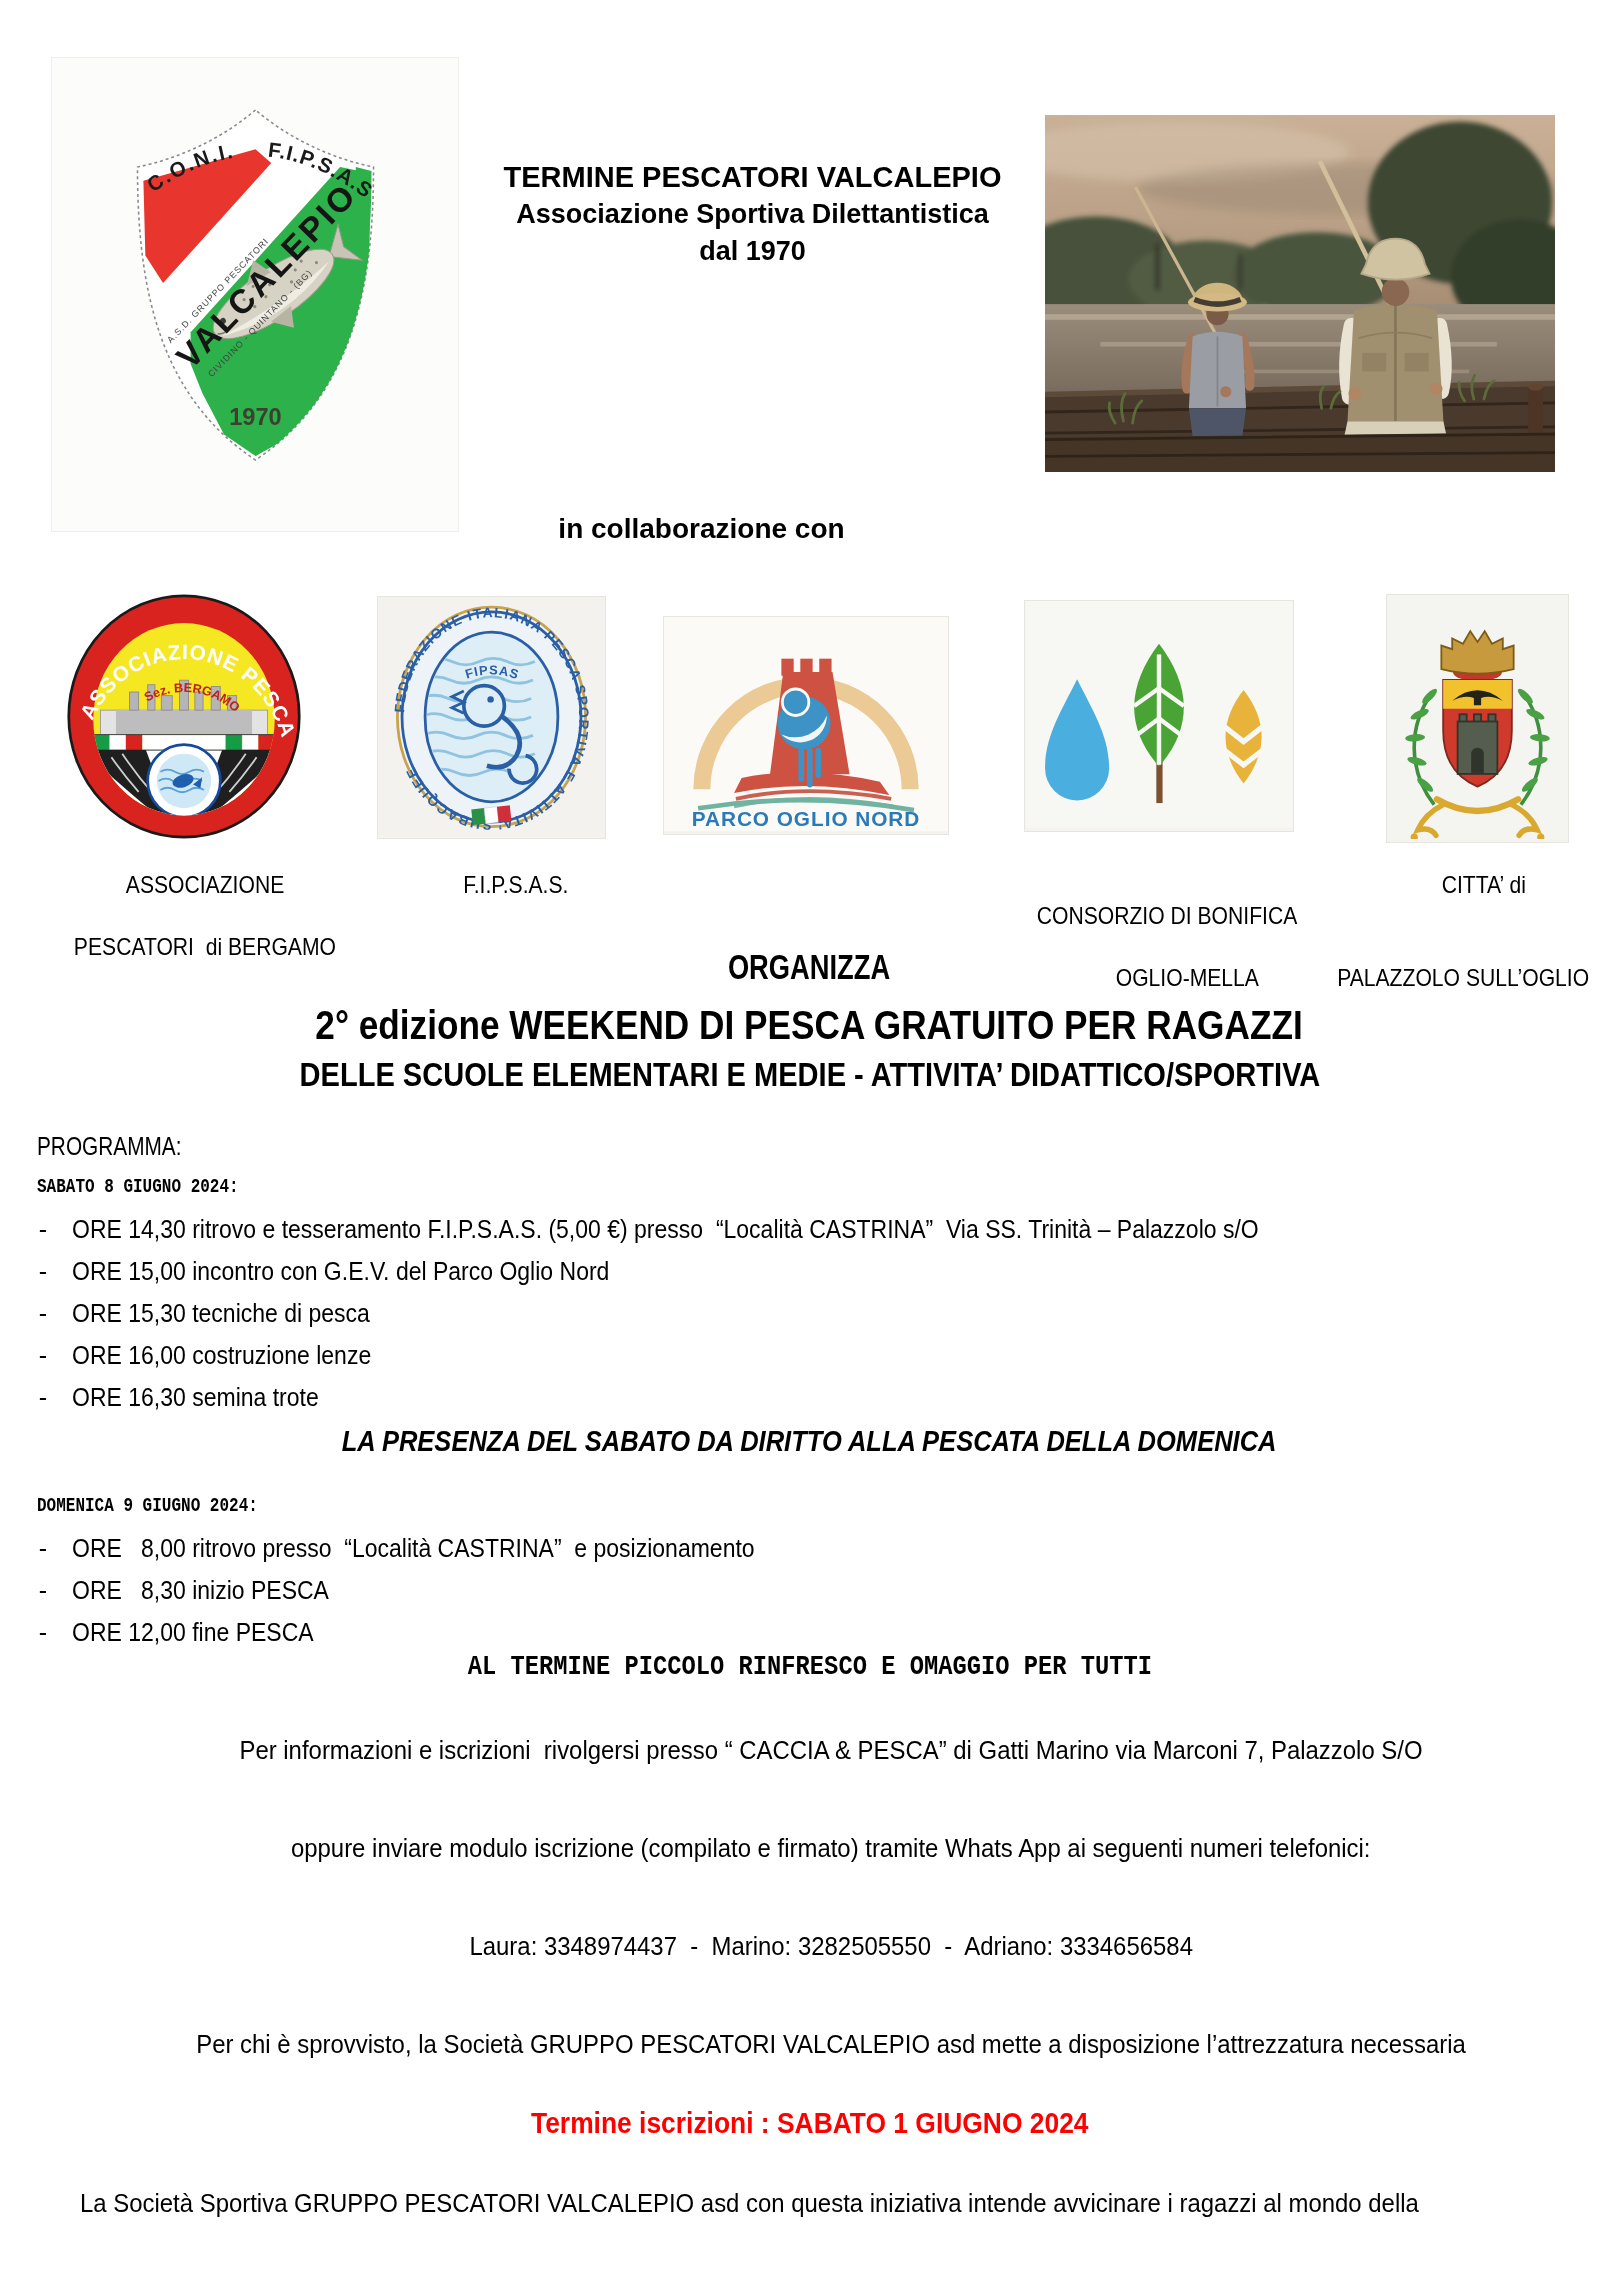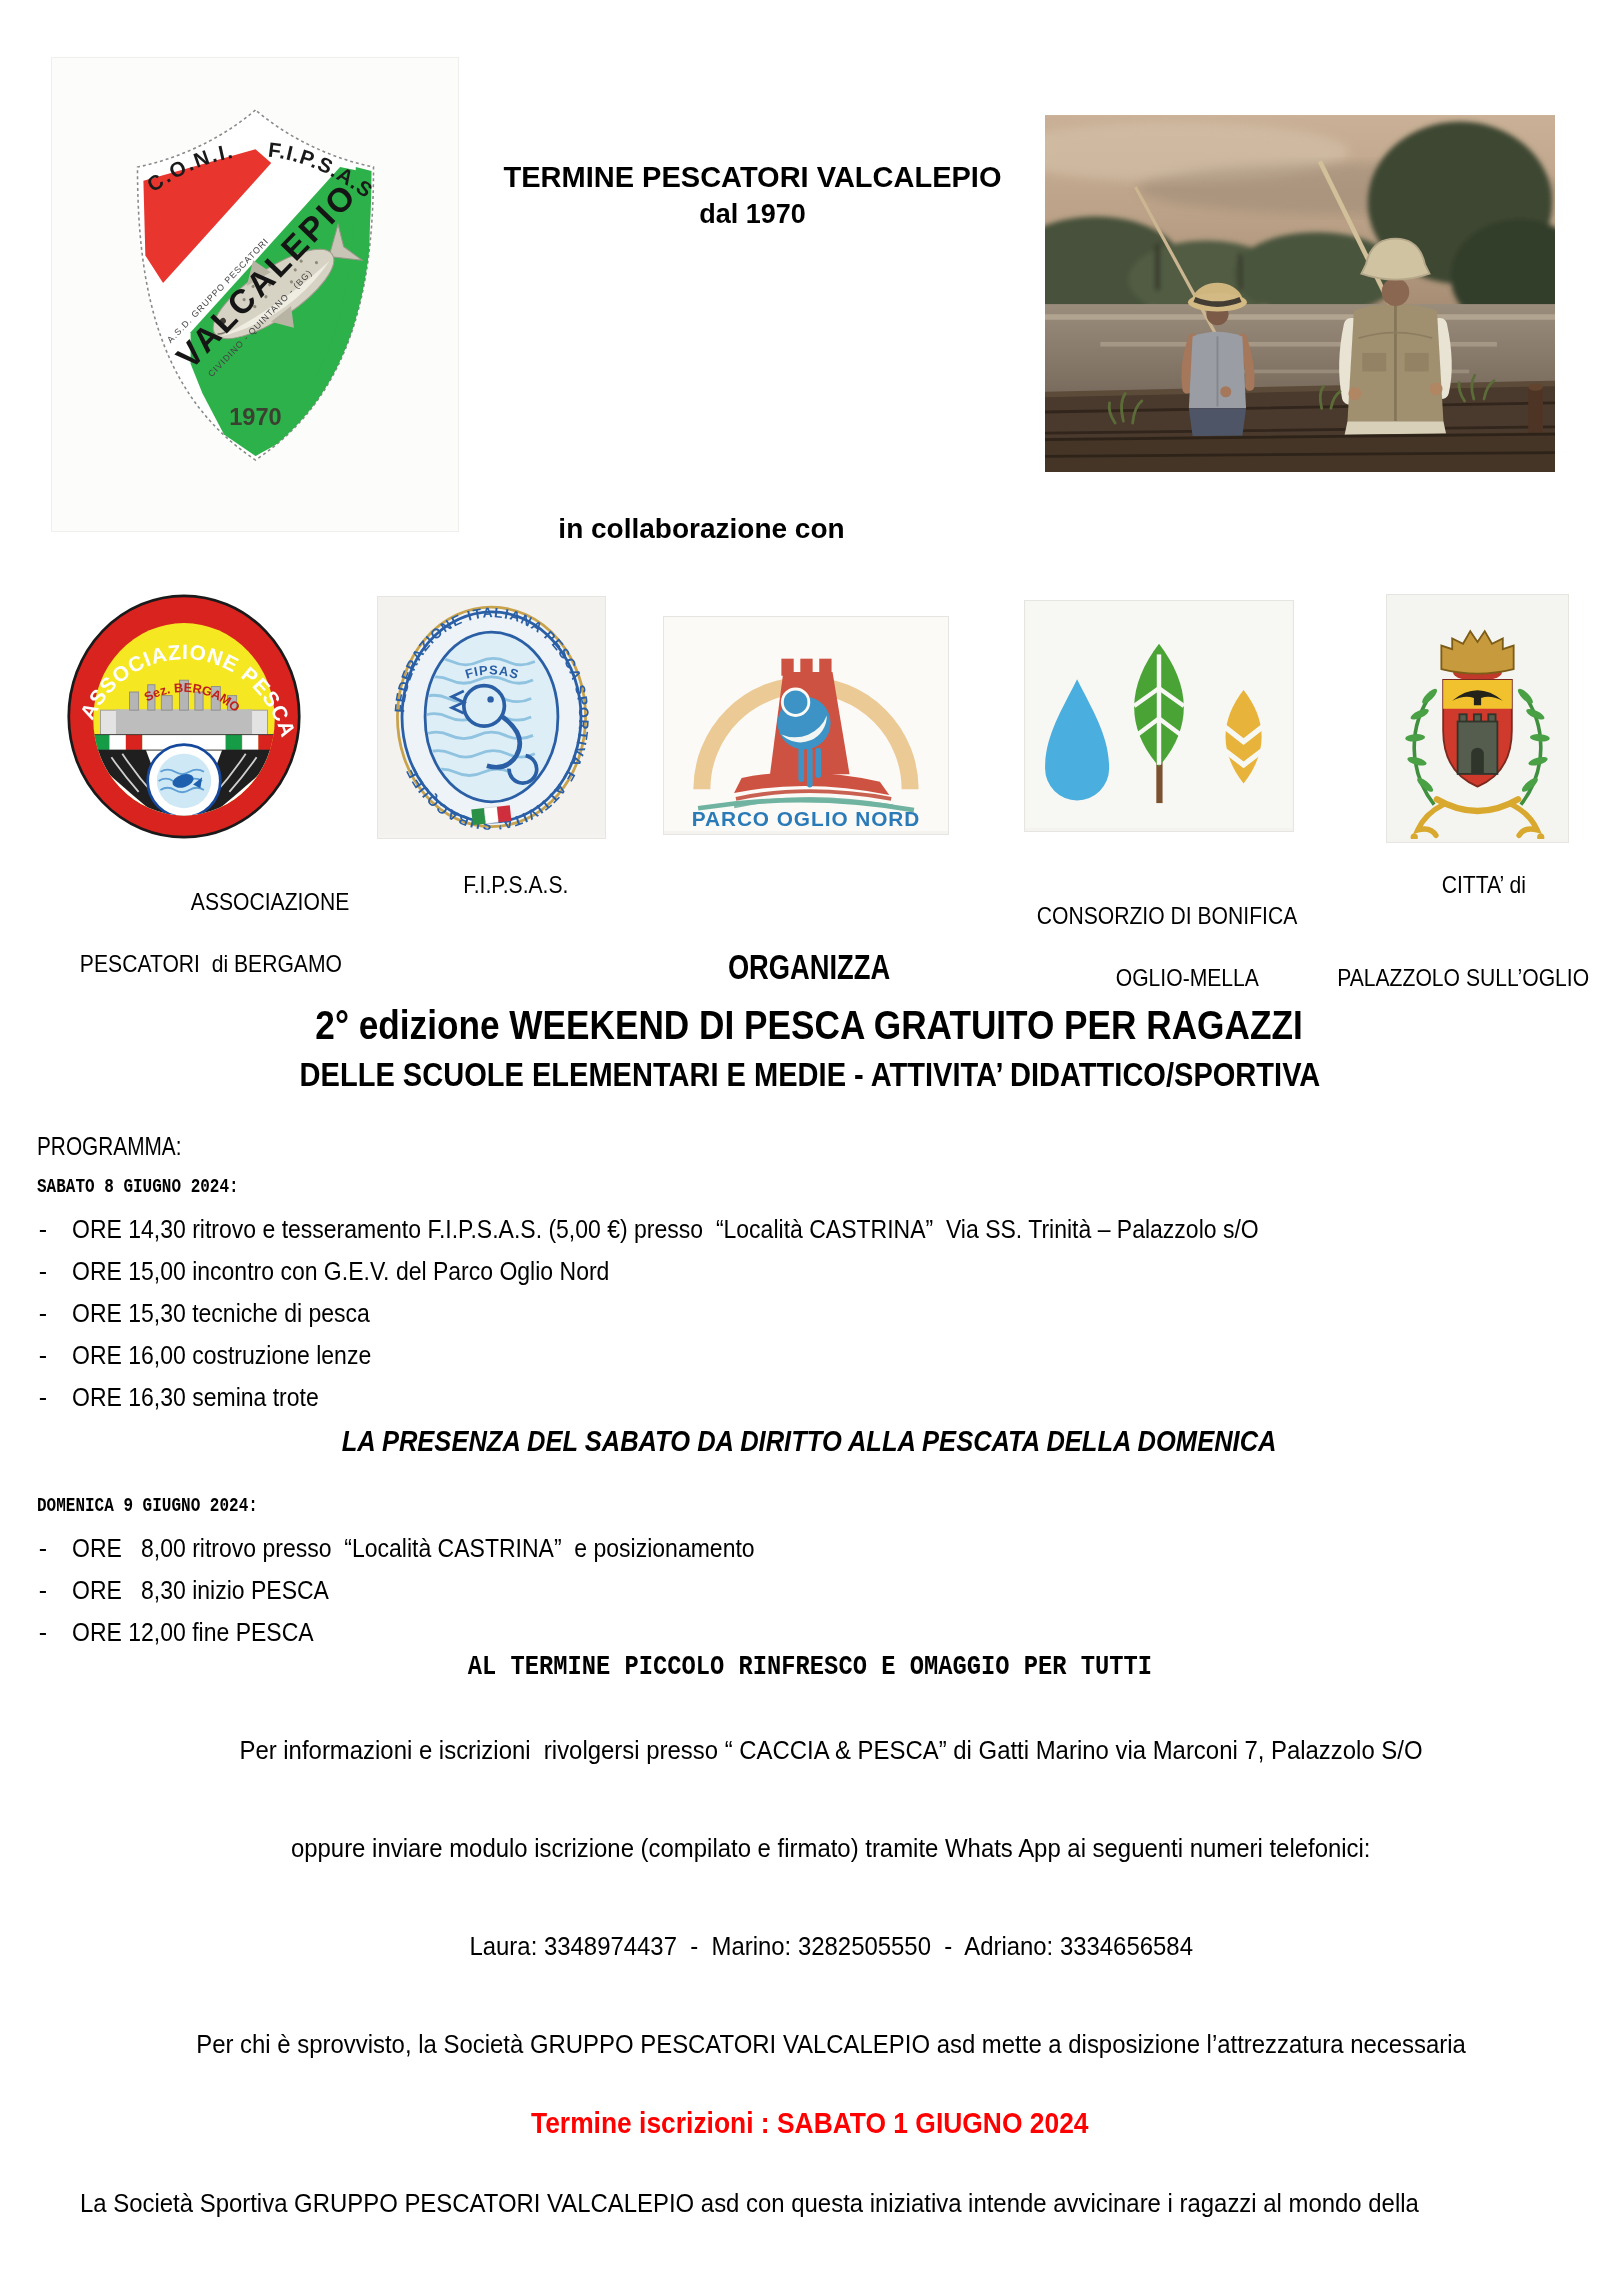--- a/index.html
+++ b/index.html
@@ -100,20 +100,21 @@
         </text>
         <text font-size="21" font-weight="bold" letter-spacing="1" fill="#1a1a1a">
           <textPath href="#topArc" startOffset="55%">F.I.P.S.A.S.</textPath>
         </text>
         <text x="150" y="332" font-size="24" font-weight="bold" text-anchor="middle" fill="#3c4030">1970</text>
       </svg>
     </div>
 
     <div class="title-block">
       <div class="title-main">TERMINE PESCATORI VALCALEPIO</div>
+      <div class="title-sub">Associazione Sportiva Dilettantistica</div>
       <div class="title-since">dal 1970</div>
     </div>
 
     <div class="photo-box">
       <svg width="510" height="357" viewBox="0 0 553 387">
         <defs>
           <linearGradient id="skyG" x1="0" y1="0" x2="0" y2="1">
             <stop offset="0" stop-color="#c9b096"></stop>
               <stop offset="0.5" stop-color="#bba288"></stop>
             <stop offset="1" stop-color="#a68d74"></stop>
@@ -247,21 +248,21 @@
           <text x="130" y="261" text-anchor="middle" font-size="12" font-weight="bold" fill="#ffe23d">LOMBARDIA</text>
         </g>
         <text font-size="23" font-weight="bold" fill="#ffffff" letter-spacing="1">
           <textPath href="#bgArc" startOffset="7%">ASSOCIAZIONE PESCATORI</textPath>
         </text>
         <text font-size="14" font-weight="bold" fill="#c0201c">
           <textPath href="#bgArc2" startOffset="26%">Sez. BERGAMO</textPath>
         </text>
       </svg>
     </div>
-    <div class="caption" style="left:9.2px;top:283px;width:351px;text-align:right;">
+    <div class="caption" style="left:9.2px;top:266px;width:351px;">
       <span>ASSOCIAZIONE</span><br>
       <span>PESCATORI  di BERGAMO</span>
     </div>
 
     <div class="partner-logo scanbox" style="left:377px;top:24px;">
       <svg width="227" height="238" viewBox="0 0 246 258">
         <defs>
           <clipPath id="fiInner">
               <ellipse cx="123" cy="130" rx="70" ry="90"></ellipse>
             </clipPath>

